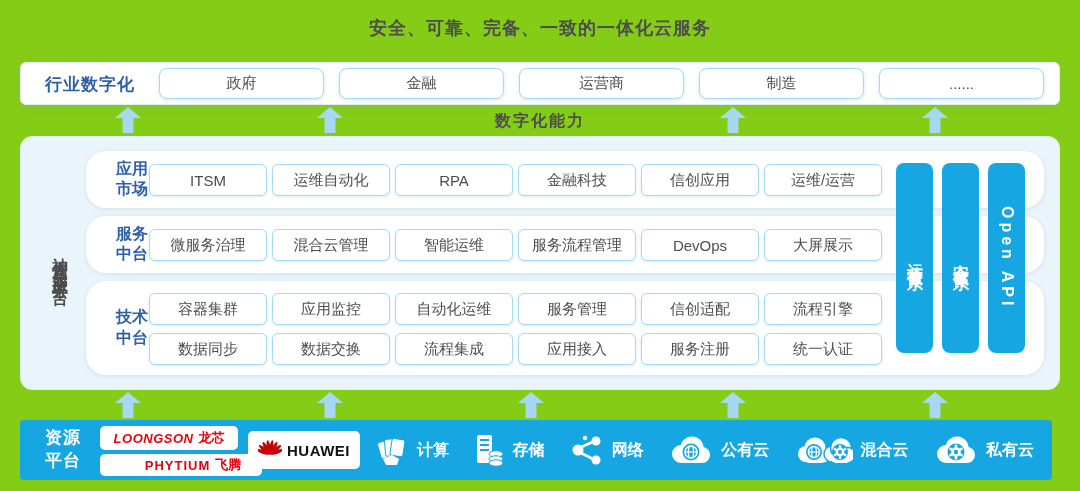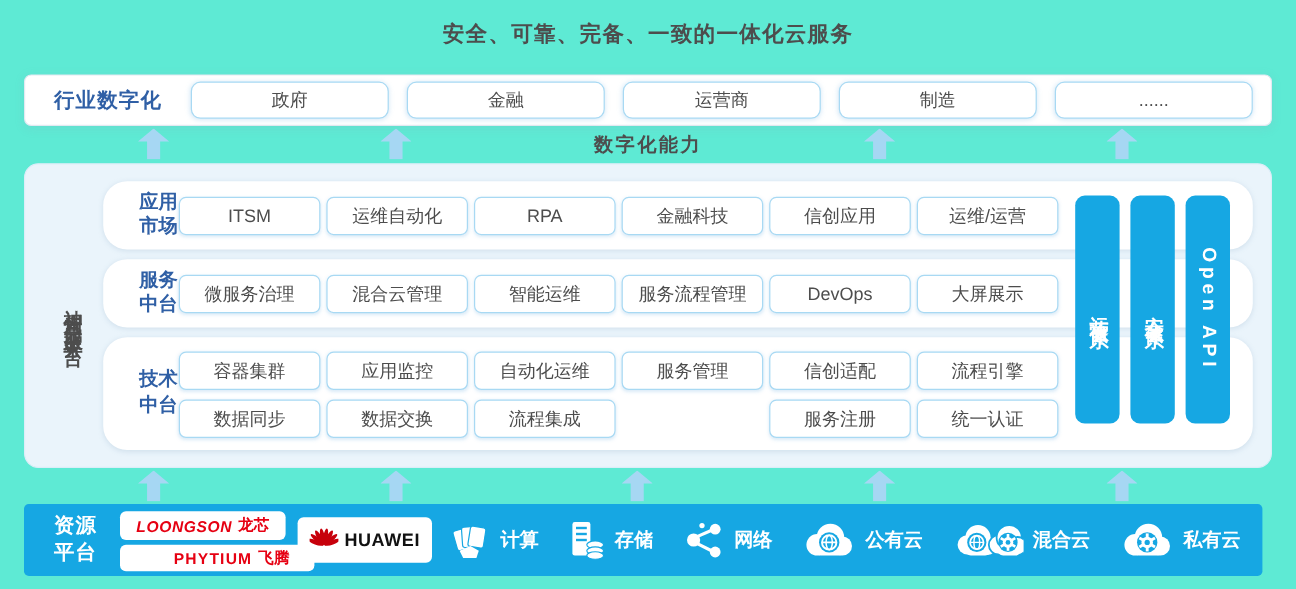--- a/index.html
+++ b/index.html
@@ -1,16 +1,16 @@
 <!DOCTYPE html>
 <html><head>
 <meta charset="utf-8">
 <style>
   html,body{margin:0;padding:0;background:#fff;}
-  #canvas{position:relative;width:1080px;height:491px;background:#5eead4;overflow:hidden;
+  #canvas{position:relative;width:1080px;height:491px;background:#84cc16;overflow:hidden;
           font-family:"Liberation Sans",sans-serif;}
 
   
   .title{position:absolute;top:16px;left:0;width:100%;text-align:center;
          font-size:18px;font-weight:bold;color:#4d4d4d;letter-spacing:1px;}
 
   
   .industry{position:absolute;left:20px;top:62px;width:1038px;height:41px;background:#fff;
             border:1px solid #e2e9f1;border-radius:6px;
             box-shadow:0 2px 8px rgba(140,165,190,.18);}
@@ -134,20 +134,21 @@
       </div>
       <div class="pitem c0 r3a">容器集群</div>
       <div class="pitem c1 r3a">应用监控</div>
       <div class="pitem c2 r3a">自动化运维</div>
       <div class="pitem c3 r3a">服务管理</div>
       <div class="pitem c4 r3a">信创适配</div>
       <div class="pitem c5 r3a">流程引擎</div>
       <div class="pitem c0 r3b">数据同步</div>
       <div class="pitem c1 r3b">数据交换</div>
       <div class="pitem c2 r3b">流程集成</div>
+      <div class="pitem c3 r3b">应用接入</div>
       <div class="pitem c5 r3b">统一认证</div>
       <div class="pitem c4 r3b">服务注册</div>
     </div>
 
     <div class="pillar p0">
       <span>运营体系</span>
     </div>
     <div class="pillar p1">
       <span>安全体系</span>
     </div>

